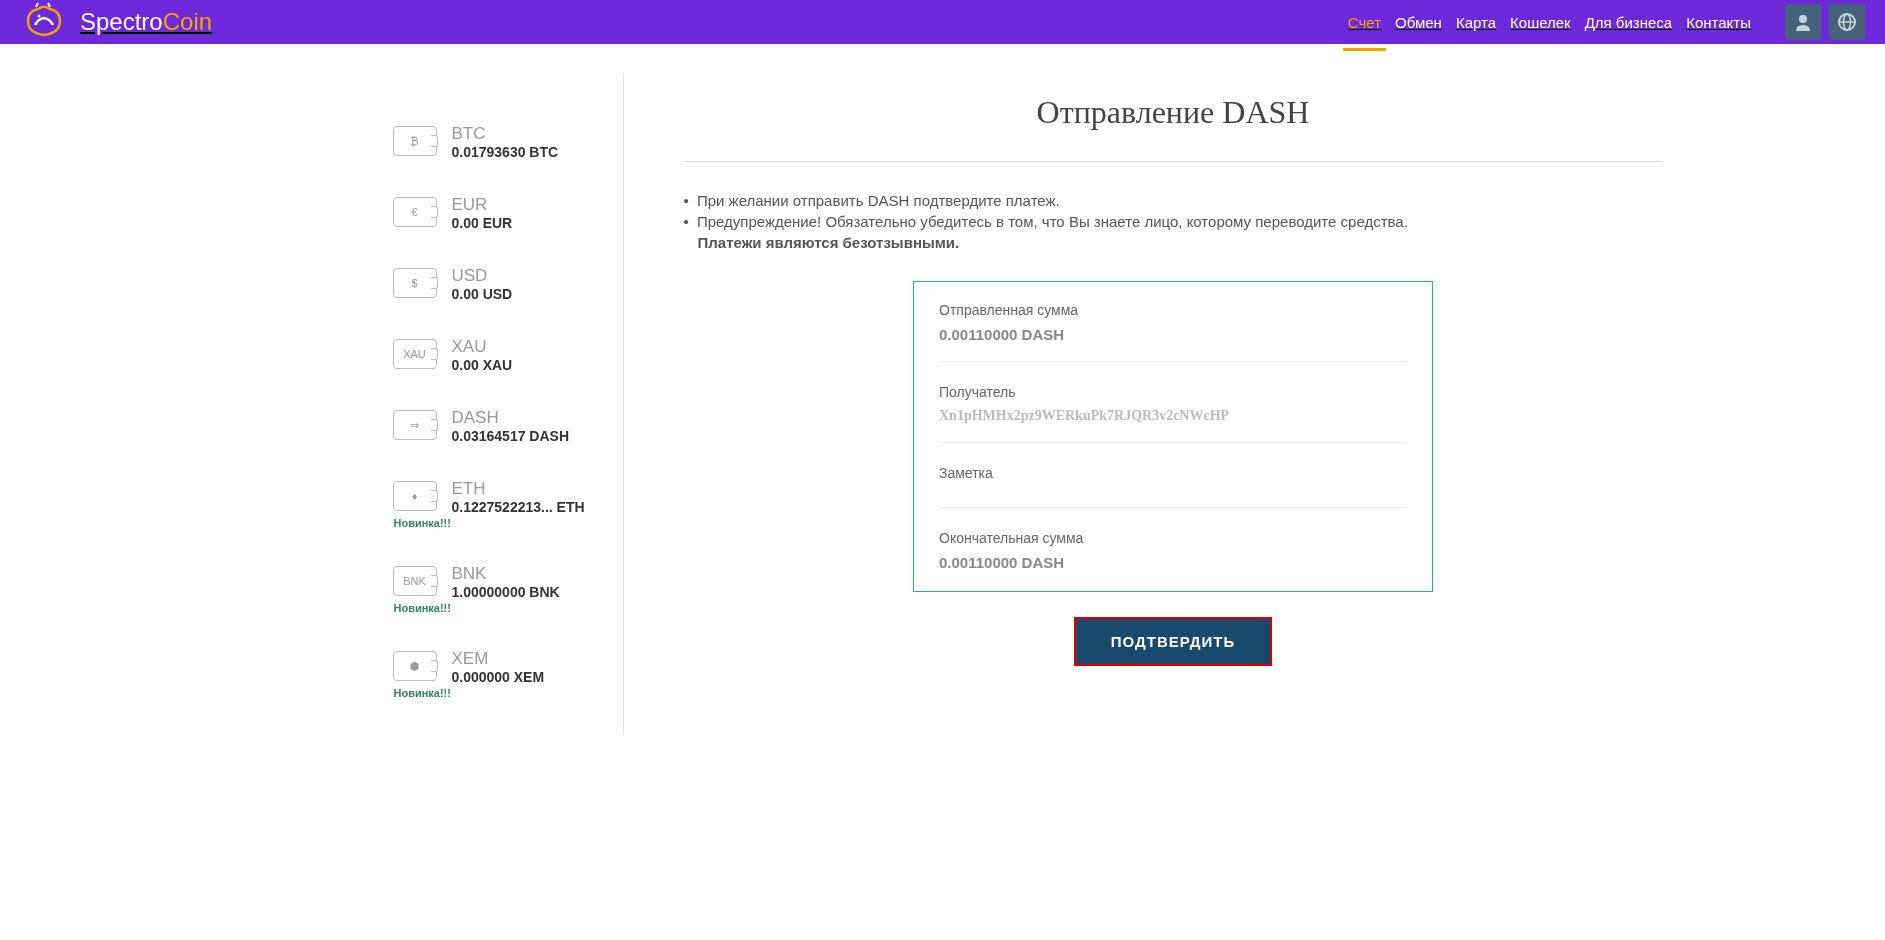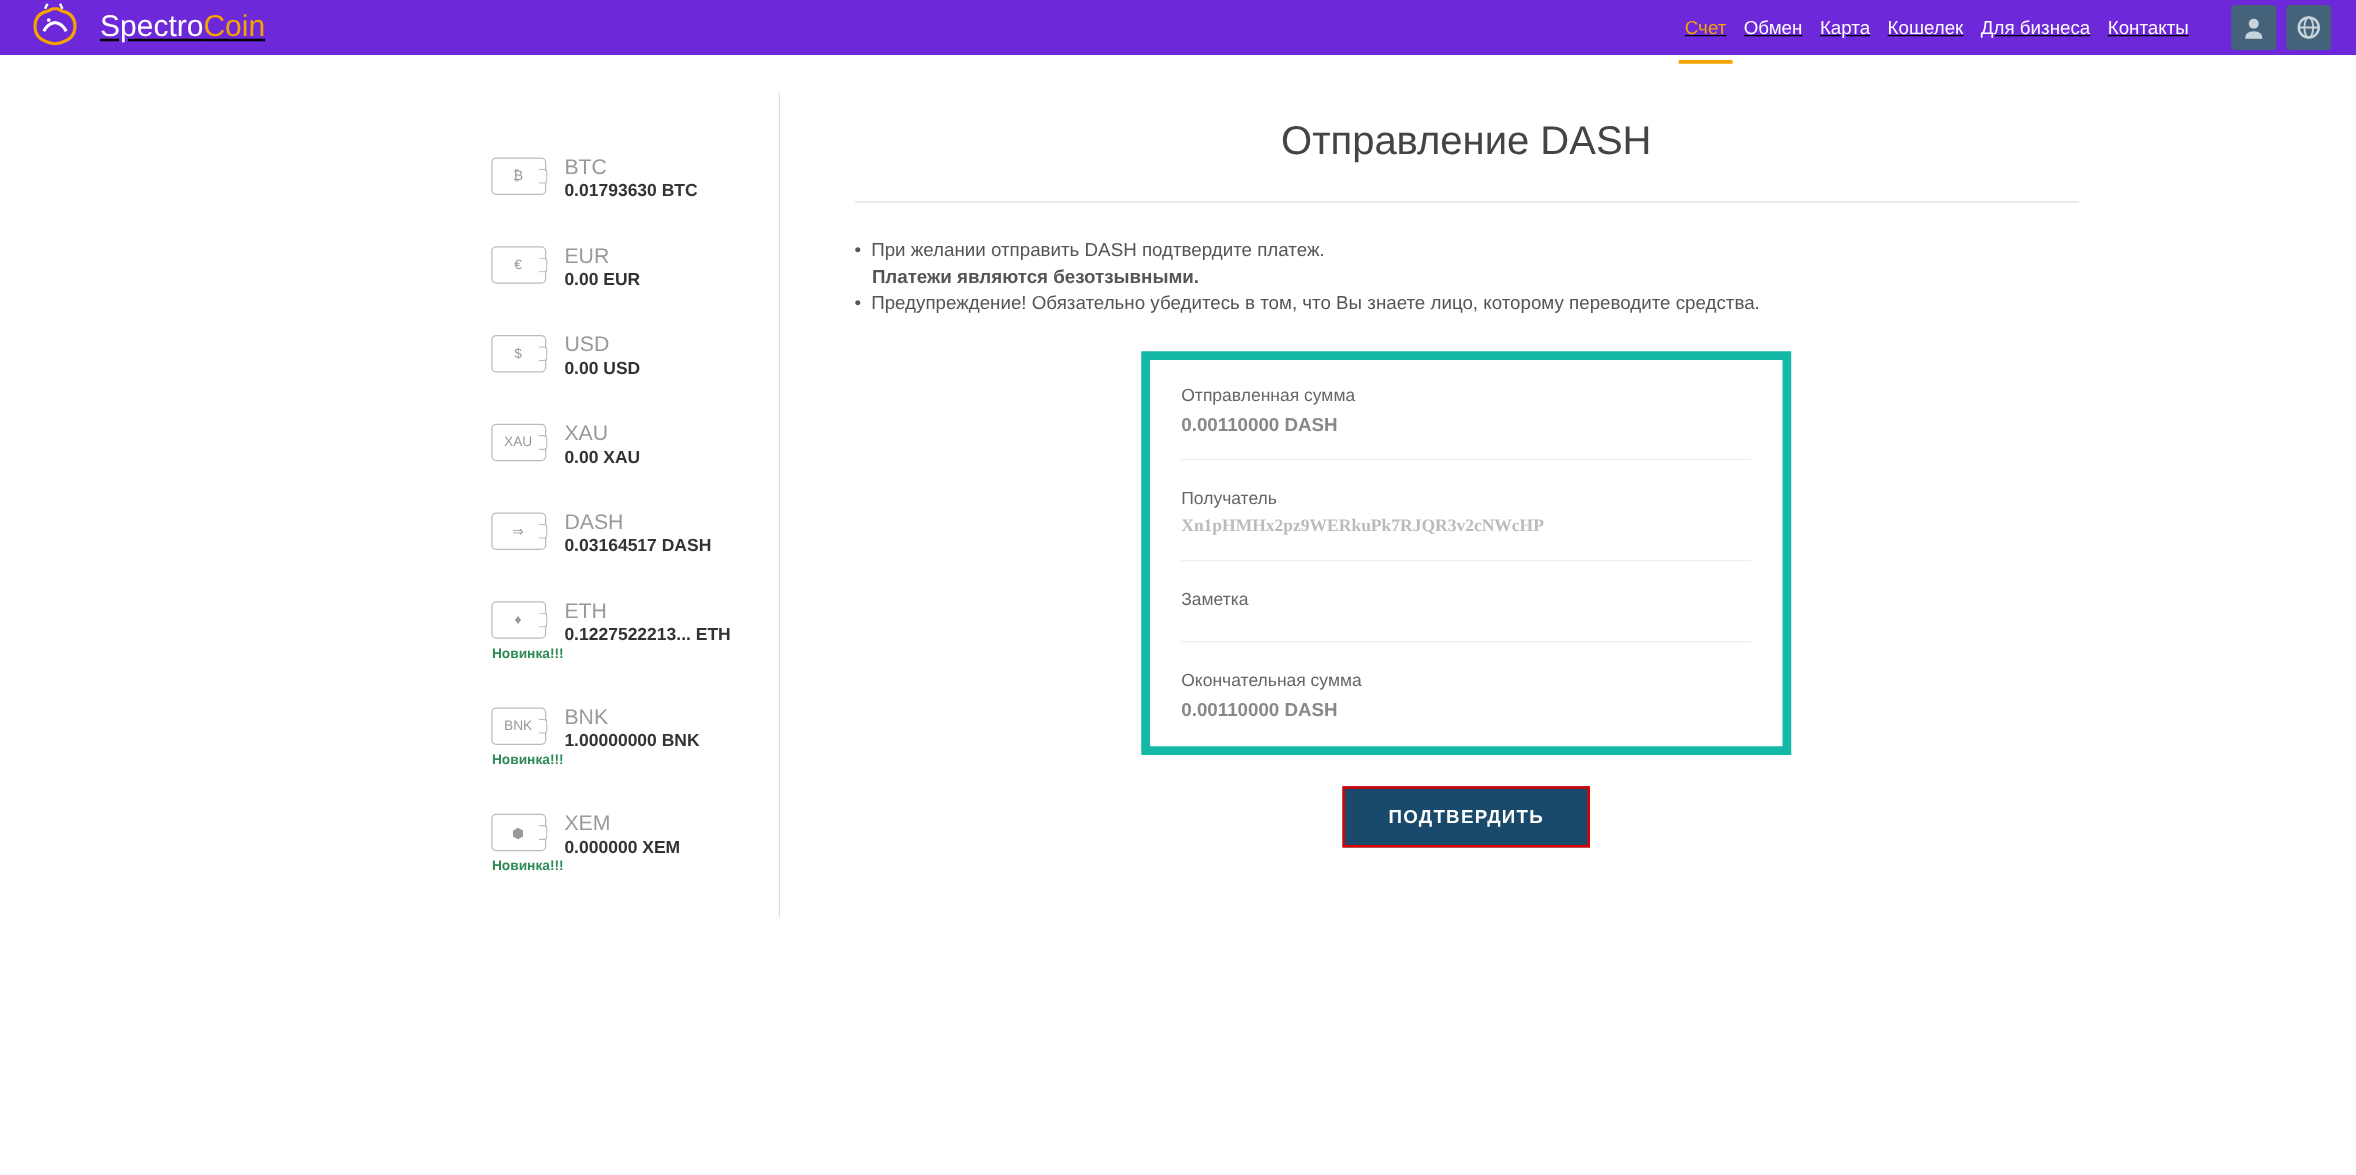--- a/index.html
+++ b/index.html
@@ -150,40 +150,41 @@
     }
     
     .page-title {
       font-size: 32px;
       font-weight: 300;
       color: #444;
       text-align: center;
       padding-bottom: 30px;
       border-bottom: 1px solid #e0e0e0;
       margin-bottom: 30px;
+      font-family: Liberation Serif, serif;
     }
     
     .warnings {
       margin-bottom: 30px;
     }
     .warning-line {
       font-size: 15px;
       color: #555;
       margin-bottom: 4px;
     }
     .warning-bold {
       font-weight: 700;
     }
     .bullet::before {
       content: '• ';
       margin-right: 4px;
     }
     
     .form-box {
-      border: 7px solid #14b8a6;
+      border: 1px solid #14b8a6;
       max-width: 520px;
       margin: 0 auto;
       padding: 20px 25px;
     }
     .form-field {
       margin-bottom: 22px;
       border-bottom: 1px solid #eee;
       padding-bottom: 18px;
     }
     .form-field:last-child {
@@ -319,24 +320,24 @@
         <span class="wallet-badge">Новинка!!!</span>
       </div>
     </div>
   </div>
 
   <div class="main-panel">
     <h1 class="page-title">Отправление DASH</h1>
 
     <div class="warnings">
       <div class="warning-line bullet">При желании отправить DASH подтвердите платеж.</div>
-      <div class="warning-line warning-bold" style="padding-left:14px">Платежи являются безотзывными.</div>
       <div class="warning-line bullet">
         <span>Предупреждение! Обязательно убедитесь в том, что Вы знаете лицо, которому переводите средства.</span>
       </div>
+      <div class="warning-line warning-bold" style="padding-left:14px">Платежи являются безотзывными.</div>
     </div>
 
     <div class="form-box">
       <div class="form-field">
         <div class="field-label">Отправленная сумма</div>
         <div class="field-value">0.00110000 DASH</div>
       </div>
       <div class="form-field">
         <div class="field-label">Получатель</div>
         <div class="field-value address">Xn1pHMHx2pz9WERkuPk7RJQR3v2cNWcHP</div>

